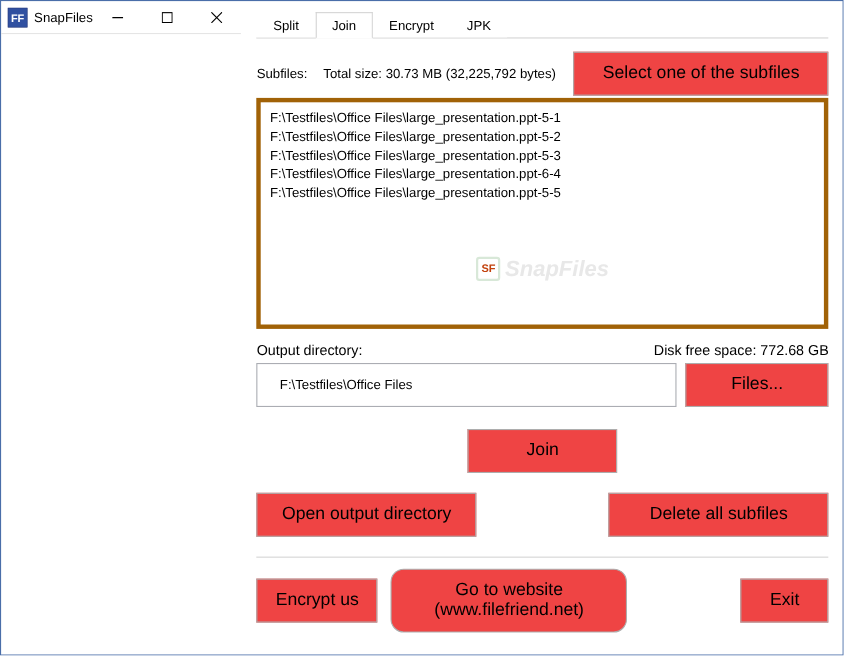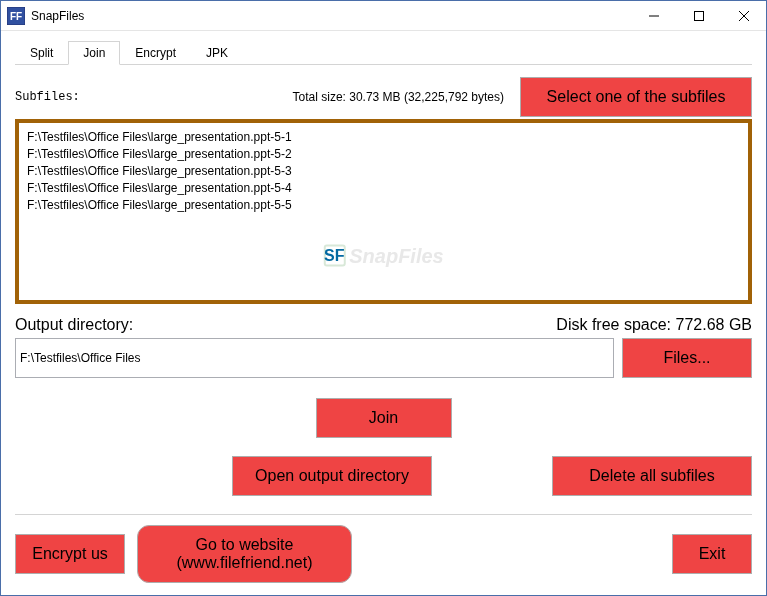--- a/index.html
+++ b/index.html
@@ -13,21 +13,21 @@
       width: 767px;
       height: 596px;
       overflow: hidden;
     }
     .window {
       width: 767px;
       height: 596px;
       border: 1px solid #4a6ea9;
       background: #ffffff;
       display: flex;
-      flex-direction: column;
+      flex-direction: row;
     }
     .titlebar {
       height: 30px;
       display: flex;
       align-items: center;
       padding: 0 0 0 6px;
       border-bottom: 1px solid #e5e5e5;
     }
     .titlebar-icon {
       width: 18px;
@@ -86,21 +86,20 @@
     }
     .subfiles-row {
       display: flex;
       align-items: center;
       margin-bottom: 2px;
       gap: 8px;
     }
     .subfiles-label {
       font-size: 12px;
       flex: 0 0 auto;
-      font-family: Liberation Mono, monospace;
     }
     .total-size {
       font-size: 12px;
       text-align: right;
       flex: 1;
       margin-right: 8px;
     }
     .btn {
       font-size: 16px;
       padding: 10px 10px;
@@ -144,38 +143,38 @@
     }
     .watermark-icon {
       width: 22px;
       height: 22px;
       border: 2px solid #d8e8d8;
       border-radius: 3px;
       display: flex;
       align-items: center;
       justify-content: center;
       font-style: normal;
-      font-size: 16px;
-      color: #0369a1;
+      font-size: 10px;
+      color: #c2410c;
     }
     .output-row {
       display: flex;
       justify-content: space-between;
-      font-size: 16px;
+      font-size: 13px;
       margin-bottom: 4px;
     }
     .output-input-row {
       display: flex;
       gap: 8px;
       margin-bottom: 20px;
     }
     .output-input {
       flex: 1;
       font-size: 12px;
-      padding: 3px 4px;
+      padding: 3px 20px;
       border: 1px solid #abadb3;
       background: #ffffff;
     }
     .btn-browse {
       width: 130px;
       text-align: center;
     }
     .action-area {
       display: flex;
       flex-direction: column;
@@ -268,21 +267,21 @@
     <div class="subfiles-row">
       <span class="subfiles-label">Subfiles:</span>
       <span class="total-size">Total size: 30.73 MB (32,225,792 bytes)</span>
       <button class="btn btn-select-subfile">Select one of the subfiles</button>
     </div>
 
     <div class="file-list">
       <div class="file-list-item">F:\Testfiles\Office Files\large_presentation.ppt-5-1</div>
       <div class="file-list-item">F:\Testfiles\Office Files\large_presentation.ppt-5-2</div>
       <div class="file-list-item">F:\Testfiles\Office Files\large_presentation.ppt-5-3</div>
-      <div class="file-list-item">F:\Testfiles\Office Files\large_presentation.ppt-5-4</div>
+      <div class="file-list-item">F:\Testfiles\Office Files\large_presentation.ppt-6-4</div>
       <div class="file-list-item">F:\Testfiles\Office Files\large_presentation.ppt-5-5</div>
       <div class="watermark">
         <span class="watermark-icon">SF</span>
         <span>SnapFiles</span>
       </div>
     </div>
 
     <div class="output-row">
       <span>Output directory:</span>
       <span>Disk free space: 772.68 GB</span>

